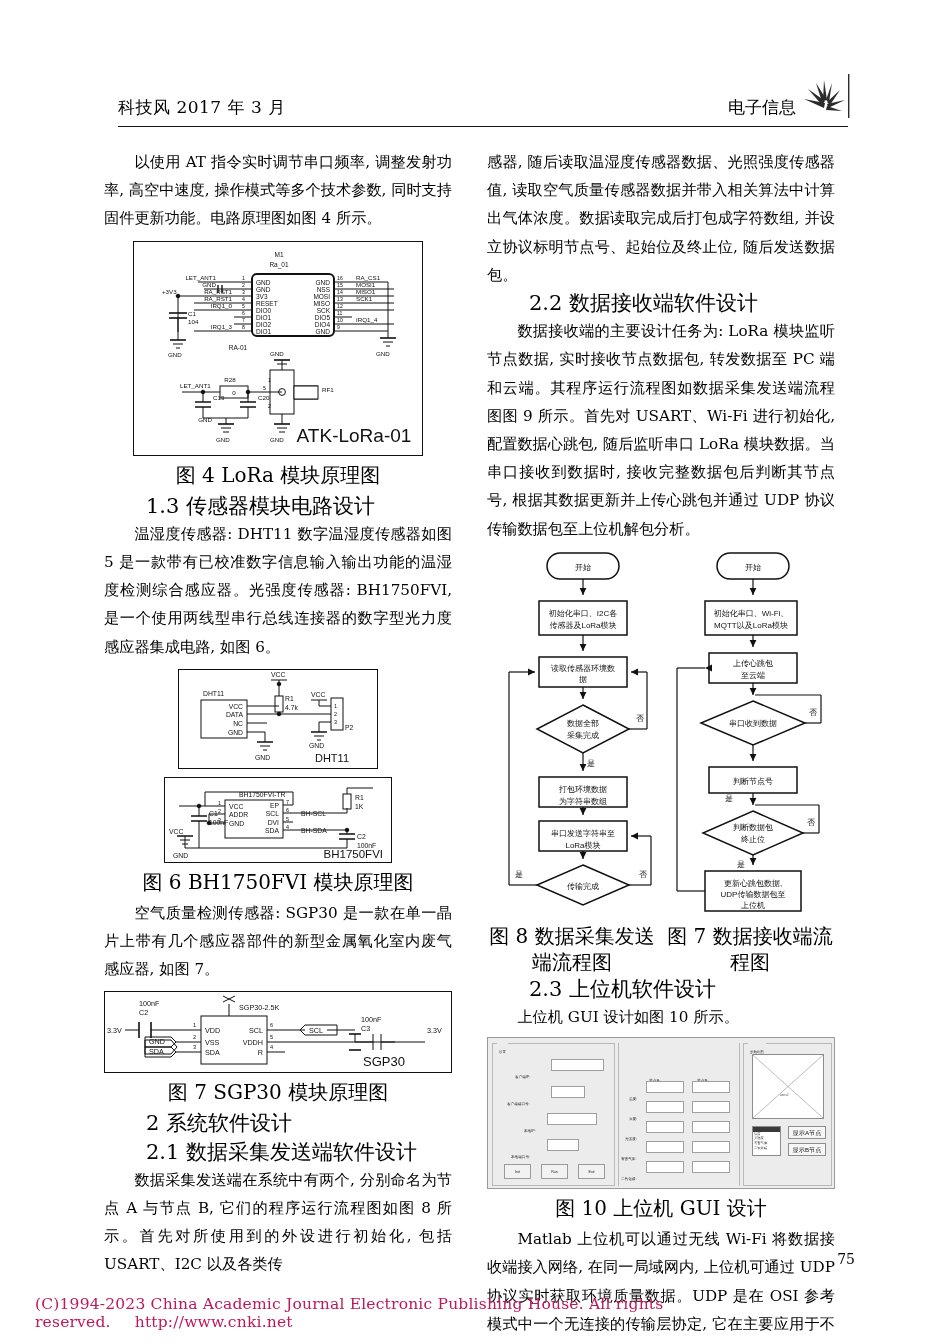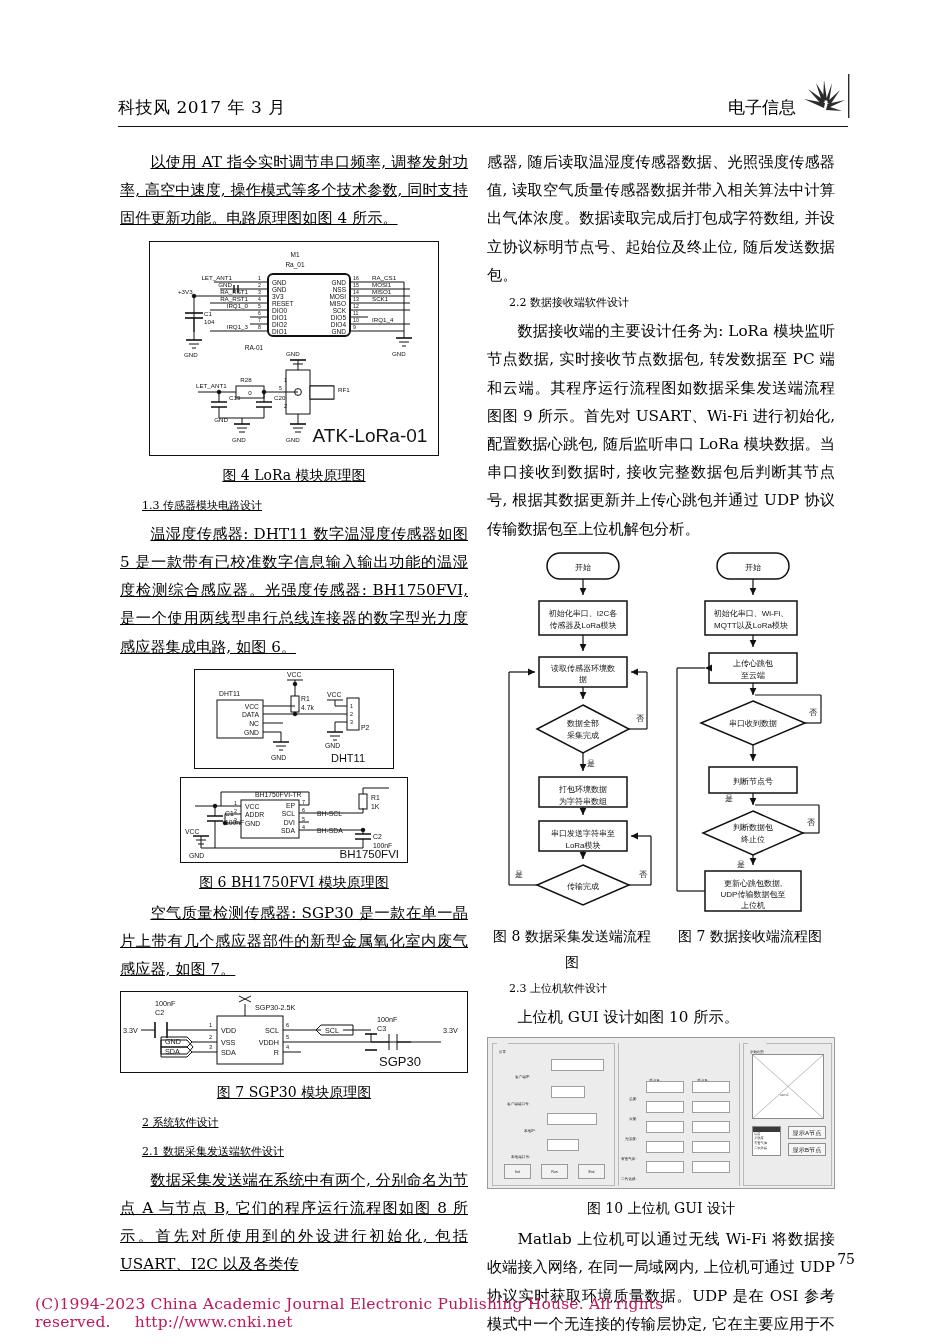--- a/index.html
+++ b/index.html
@@ -29,27 +29,27 @@
     border-top:1.6px solid #111;
   }
   .logo{
     position:absolute;right:-4px;top:-22px;width:56px;height:52px;
   }
   
   .col{
     position:absolute;top:148px;width:348px;
     font-size:15.2px;line-height:28.2px;text-align:justify;
   }
-  .col.left{left:120px;text-decoration:underline;}
+  .col.left{left:104px;}
   .col.right{left:487px;}
   p{margin:0;}
   p.ind{text-indent:2em;}
-  .heading{margin:0;font-size:11px;line-height:28.2px;}
+  .heading{margin:0;font-size:21px;line-height:28.2px;}
   .cap{
-    text-align:center;font-size:14px;line-height:26px;margin:6px 0 4px 0;
+    text-align:center;font-size:20px;line-height:26px;margin:6px 0 4px 0;
   }
   .fig-box{
     box-sizing:border-box;
     border:1.3px solid #111;
     margin:8px auto 0 auto;
     background:#fff;
     position:relative;
   }
   svg{display:block;}
   

